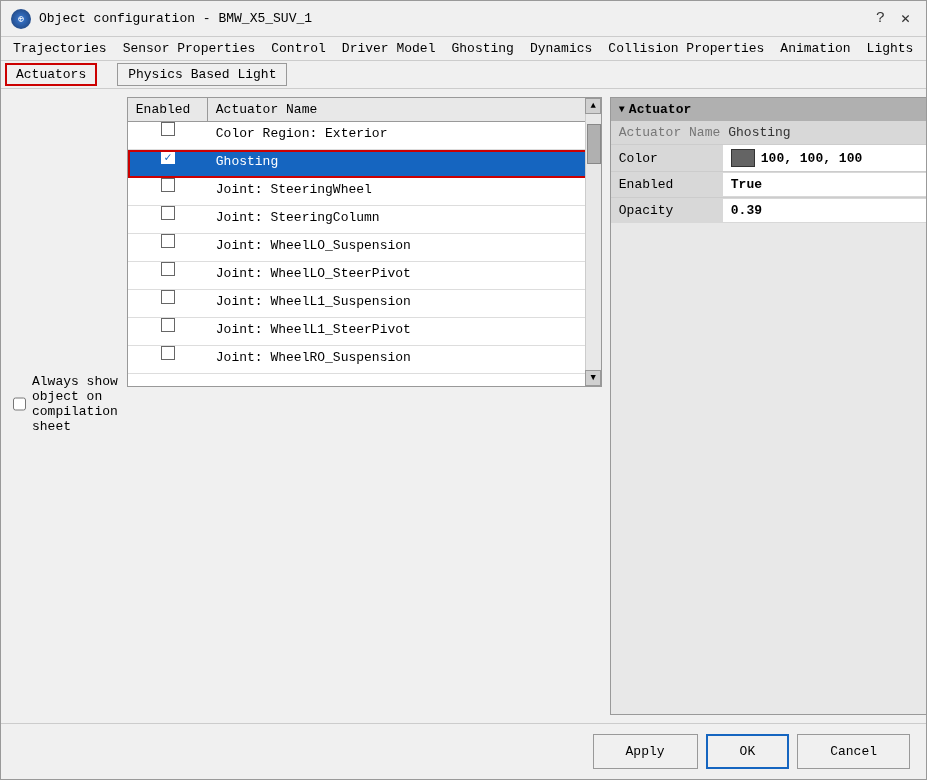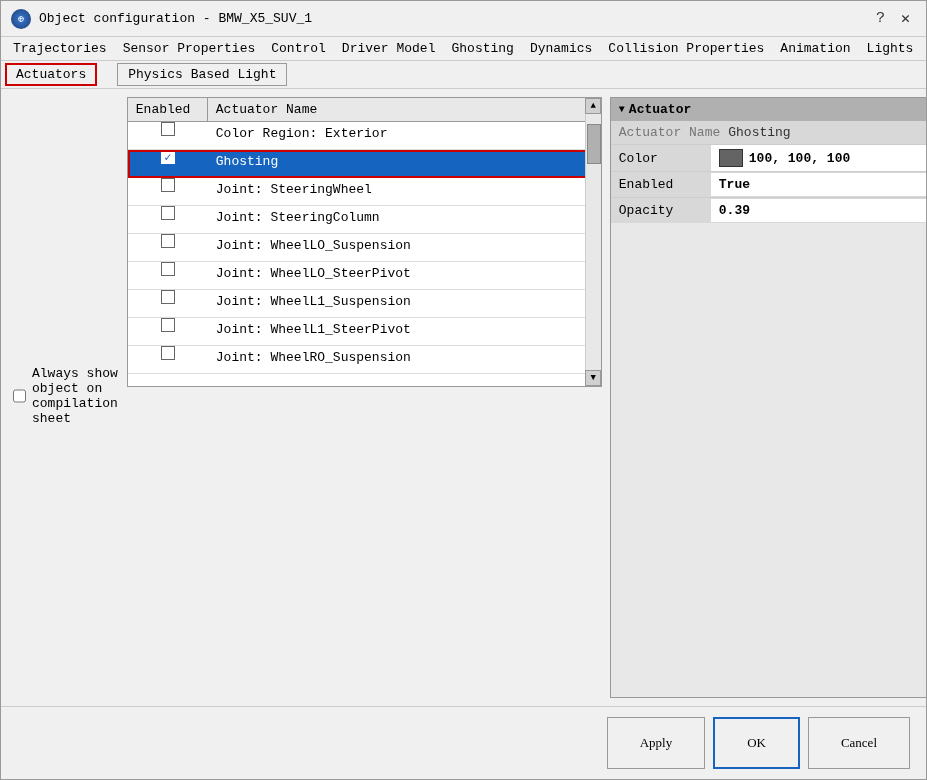--- a/index.html
+++ b/index.html
@@ -32,27 +32,27 @@
     .td-check.checked { background: white; }
     .td-check.checked::after { content: '✓'; color: #333; font-size: 12px; }
     .table-row-wrap.selected .td-check { border-color: white; }
     .table-row-wrap.selected .td-check.checked::after { color: #1565c0; }
     .actuator-section { width: 360px; border: 1px solid #999; background: #e8e8e8; }
     .actuator-header { background: #b0b0b0; padding: 4px 8px; display: flex; align-items: center; gap: 4px; font-weight: bold; }
     .actuator-body { background: #d8d8d8; }
     .actuator-name-row { padding: 4px 8px; color: #777; display: flex; gap: 8px; }
     .actuator-name-val { color: #333; }
     .prop-row { display: flex; align-items: center; border-top: 1px solid #ccc; min-height: 26px; }
-    .prop-label { width: 100px; padding: 4px 8px; background: #d8d8d8; }
+    .prop-label { width: 112px; padding: 4px 8px; background: #d8d8d8; }
     .prop-value { flex: 1; padding: 4px 8px; background: white; font-weight: bold; display: flex; align-items: center; gap: 6px; }
     .color-swatch { width: 24px; height: 18px; background: #646464; border: 1px solid #333; display: inline-block; }
     .actuator-name-box { width: 360px; border: 1px solid #999; background: white; padding: 8px; margin-top: 4px; min-height: 70px; }
     .actuator-name-label { font-weight: bold; color: #333; padding: 4px 0; }
     .bottom-buttons { display: flex; justify-content: flex-end; gap: 8px; padding: 10px 16px; border-top: 1px solid #ccc; background: #f0f0f0; }
-    .btn { padding: 16px 32px; border: 1px solid #999; background: #f0f0f0; cursor: pointer; font-size: 13px; font-family: Liberation Serif, serif; }
+    .btn { padding: 8px 32px; border: 1px solid #999; background: #f0f0f0; cursor: pointer; font-size: 13px; font-family: Liberation Mono, monospace; }
     .btn.active-btn { border: 2px solid #1565c0; background: #f0f0f0; }
     .scrollbar-area { position: absolute; right: 0; top: 0; width: 16px; height: 100%; background: #e8e8e8; border-left: 1px solid #ccc; display: flex; flex-direction: column; align-items: center; }
     .scroll-up, .scroll-down { width: 16px; height: 16px; background: #d0d0d0; border: 1px solid #999; display: flex; align-items: center; justify-content: center; font-size: 9px; cursor: pointer; }
     .scroll-track { flex: 1; width: 100%; background: #e8e8e8; position: relative; }
     .scroll-thumb { width: 14px; height: 40px; background: #b0b0b0; border: 1px solid #888; position: absolute; top: 10px; left: 1px; }
     .collapse-arrow { font-size: 10px; cursor: pointer; }
   </style>
 </head>
 <body>
 

